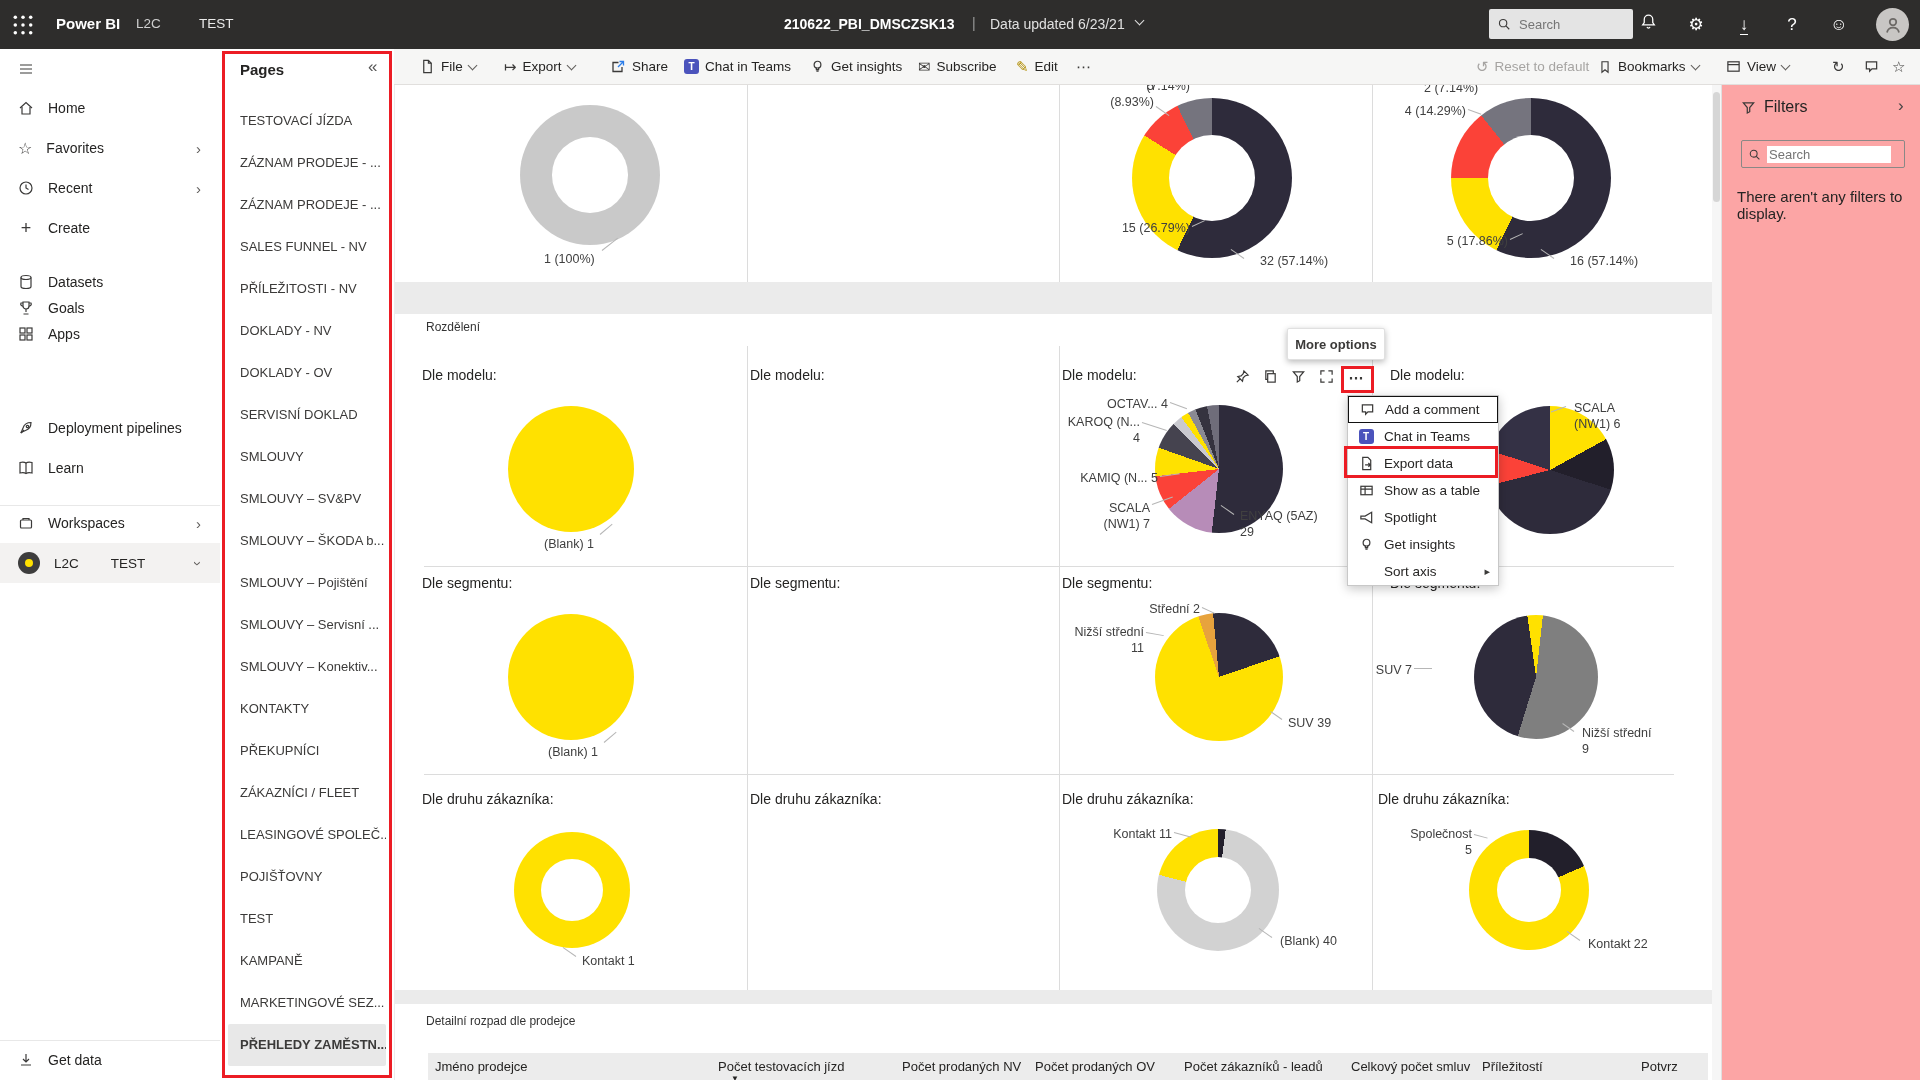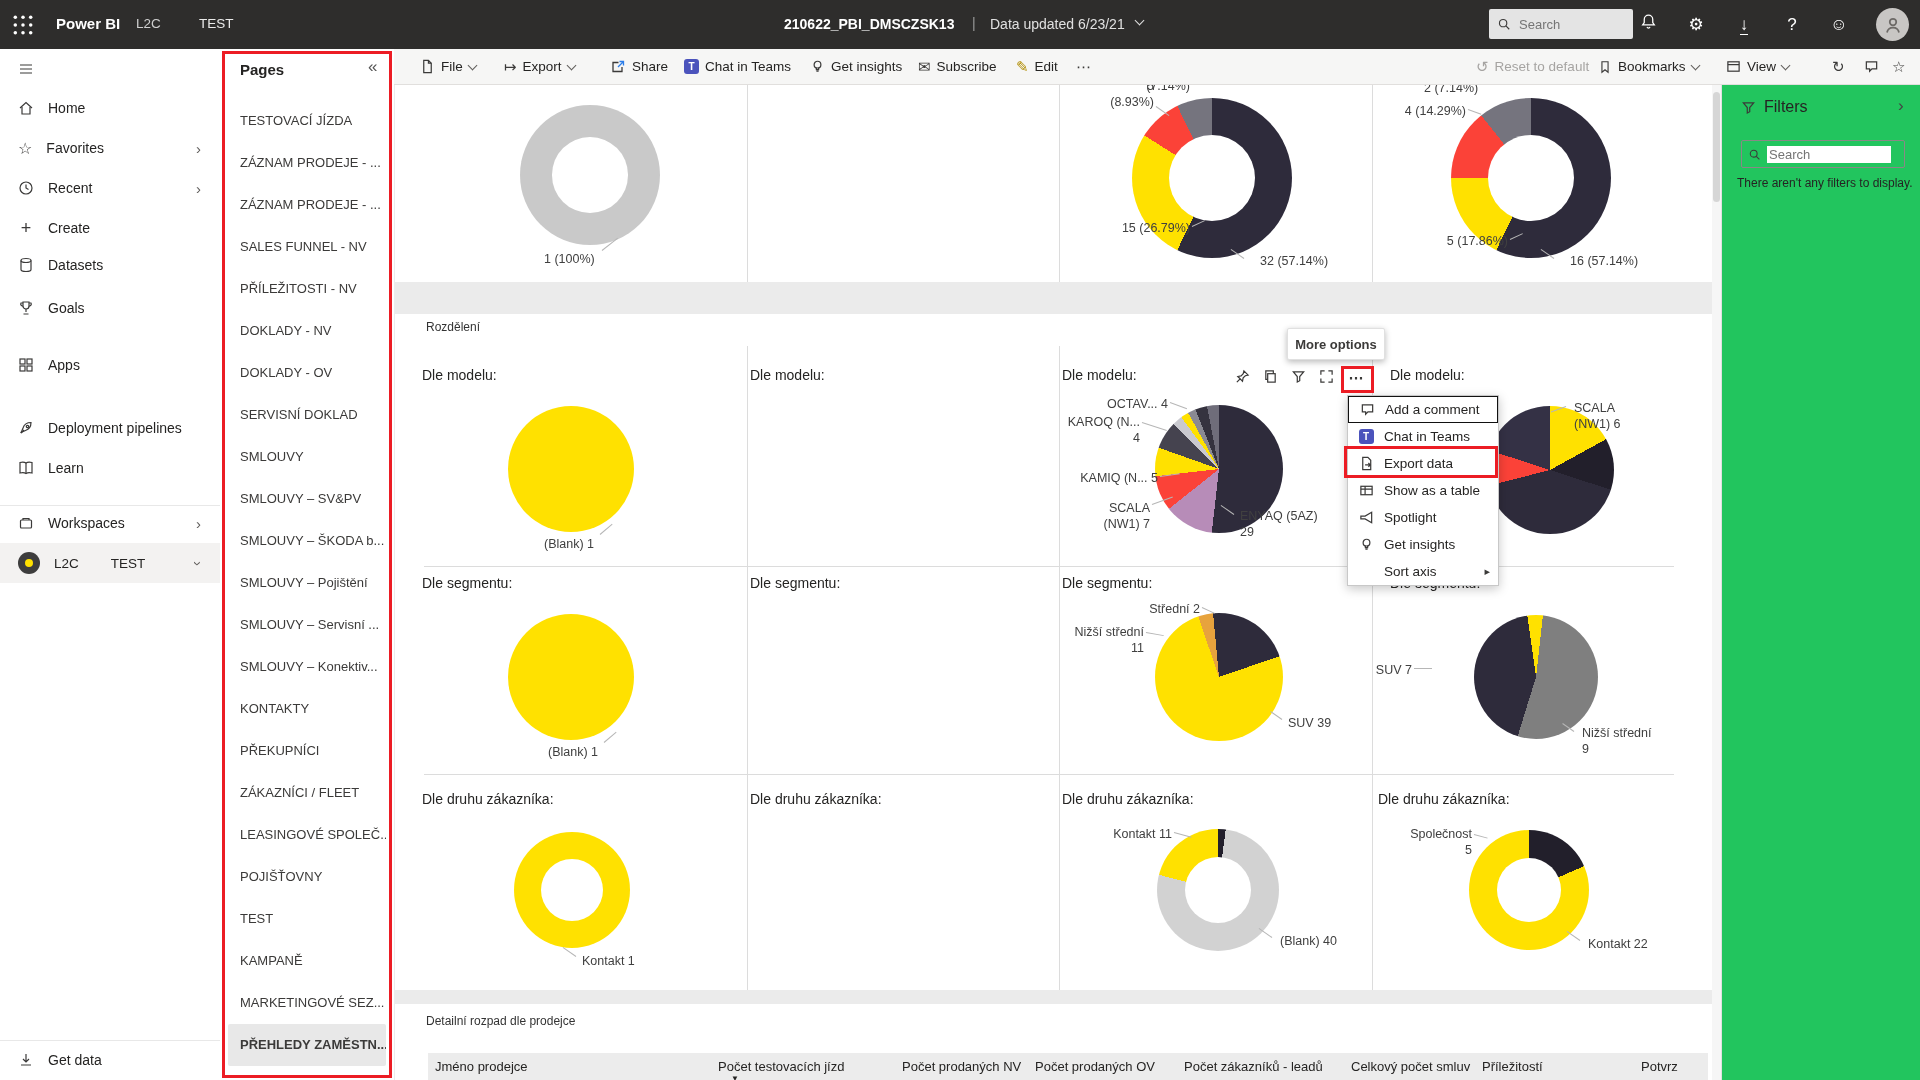--- a/index.html
+++ b/index.html
@@ -47,26 +47,26 @@
   .cl{position:absolute;height:1px;background:#b6b6b6;transform-origin:0 50%;}
   .hovic{position:absolute;width:24px;height:24px;display:flex;align-items:center;justify-content:center;color:#3b3a39;cursor:pointer;}
   
   .thead{position:absolute;background:#ececec;}
   .th{position:absolute;font-size:13px;color:#252423;white-space:nowrap;}
   .sorta{position:absolute;font-size:8px;color:#252423;}
   
   .sbtrack{position:absolute;right:0;top:0;width:9px;height:996px;background:#f6f6f6;}
   .sbthumb{position:absolute;right:1px;top:8px;width:7px;height:110px;background:#d6d6d6;border-radius:4px;}
   
-  #filters{position:absolute;left:1721px;top:84px;width:199px;height:996px;background:#22c55e;border-left:1px solid #e0e0e0;z-index:5;}
+  #filters{position:absolute;left:1721px;top:84px;width:199px;height:996px;background:#fca5a5;border-left:1px solid #e0e0e0;z-index:5;}
   #filters-title{position:absolute;left:19px;top:14px;font-size:16px;display:flex;gap:8px;align-items:center;}
   #filters-collapse{position:absolute;left:176px;top:12px;font-size:17px;color:#444;cursor:pointer;}
   #filters-search{position:absolute;left:19px;top:56px;width:164px;height:28px;border:1px solid #8a8886;border-radius:2px;display:flex;align-items:center;gap:6px;padding:0 6px;box-sizing:border-box;}
   #filters-search input{border:0;outline:0;font-size:13px;width:120px;color:#605e5c;font-family:"Liberation Sans",sans-serif;}
-  #filters-empty{position:absolute;left:15px;top:92px;font-size:12px;color:#252423;}
+  #filters-empty{position:absolute;left:15px;top:104px;font-size:15px;color:#252423;}
   
   #ctxmenu{position:absolute;left:1347px;top:395px;width:150px;background:#fff;border:1px solid #c8c8c8;box-shadow:0 3px 10px rgba(0,0,0,.22);z-index:40;}
   .mi{height:27px;display:flex;align-items:center;gap:10px;padding-left:10px;font-size:13.5px;color:#252423;cursor:pointer;box-sizing:border-box;}
   .mi.focus{border:1.5px solid #111;}
   .mi .mic{width:16px;height:16px;display:inline-flex;align-items:center;justify-content:center;color:#3b3a39;}
   .mi .sub{position:absolute;right:8px;font-size:11px;color:#3b3a39;}
   #tooltip{position:absolute;left:1287px;top:328px;width:96px;height:30px;background:#fff;border:1px solid #e0e0e0;box-shadow:0 2px 6px rgba(0,0,0,.28);border-radius:2px;display:flex;align-items:center;justify-content:center;font-size:13px;font-weight:bold;color:#3b3a39;z-index:45;}
   .redbox{position:absolute;border:3px solid #ec1c24;box-sizing:border-box;z-index:50;pointer-events:none;}
   svg.ic{stroke:#3b3a39;fill:none;stroke-width:1.3;}
 </style>
@@ -222,35 +222,35 @@
         <circle cx="8" cy="8" r="6"></circle>
         <path d="M8 4.5V8l2.5 1.5"></path>
       </svg>
     <span>Recent</span>
     <span class="navchev">›</span>
   </div>
   <div class="navitem" style="top:159px;">
     <span style="font-size:18px;color:#3b3a39;width:16px;text-align:center;">+</span>
     <span>Create</span>
   </div>
-  <div class="navitem" style="top:196px;text-align:center;">
+  <div class="navitem" style="top:213px;text-align:center;">
     <svg class="nic" width="16" height="16" viewBox="0 0 16 16">
         <ellipse cx="8" cy="3.5" rx="5" ry="2"></ellipse>
         <path d="M3 3.5v9c0 1.1 2.2 2 5 2s5-.9 5-2v-9"></path>
       </svg>
     <span>Datasets</span>
   </div>
   <div class="navitem" style="top:239px;">
     <svg class="nic" width="16" height="16" viewBox="0 0 16 16">
         <path d="M5 2h6v4a3 3 0 0 1-6 0z"></path>
         <path d="M5 3H3a2 2 0 0 0 2 3M11 3h2a2 2 0 0 1-2 3M8 9v3M5.5 14h5"></path>
       </svg>
     <span>Goals</span>
   </div>
-  <div class="navitem" style="top:296px;">
+  <div class="navitem" style="top:265px;">
     <svg class="nic" width="16" height="16" viewBox="0 0 16 16">
         <rect x="2" y="2" width="5" height="5"></rect>
         <rect x="9" y="2" width="5" height="5"></rect>
         <rect x="2" y="9" width="5" height="5"></rect>
         <rect x="9" y="9" width="5" height="5"></rect>
       </svg>
     <span>Apps</span>
   </div>
   <div class="navitem" style="top:359px;">
     <svg class="nic" width="16" height="16" viewBox="0 0 16 16">

